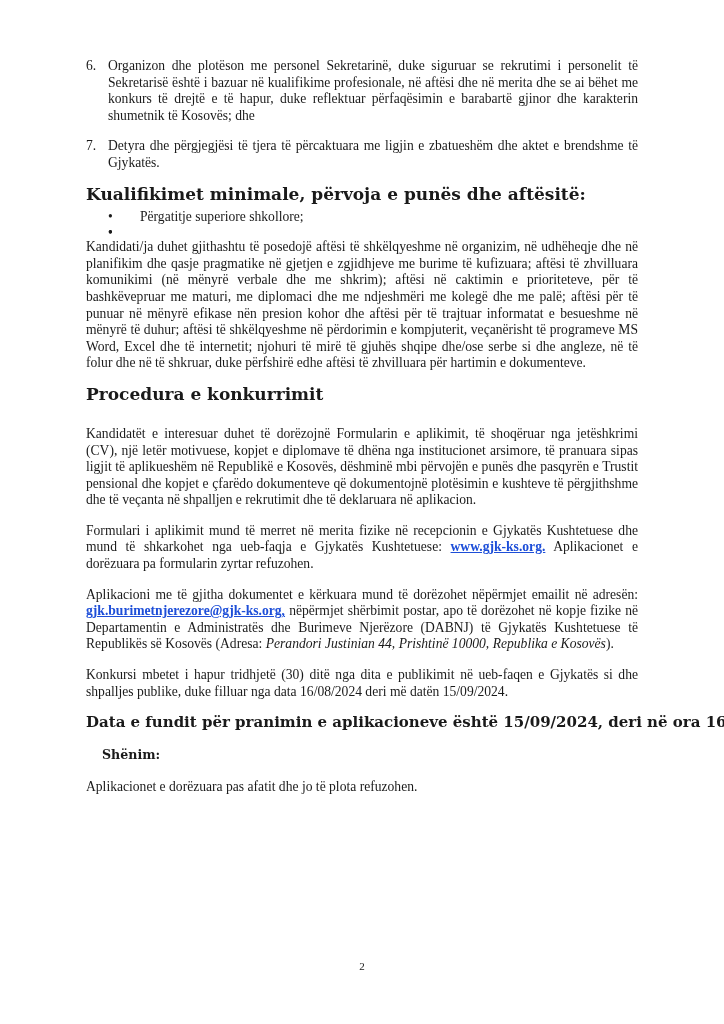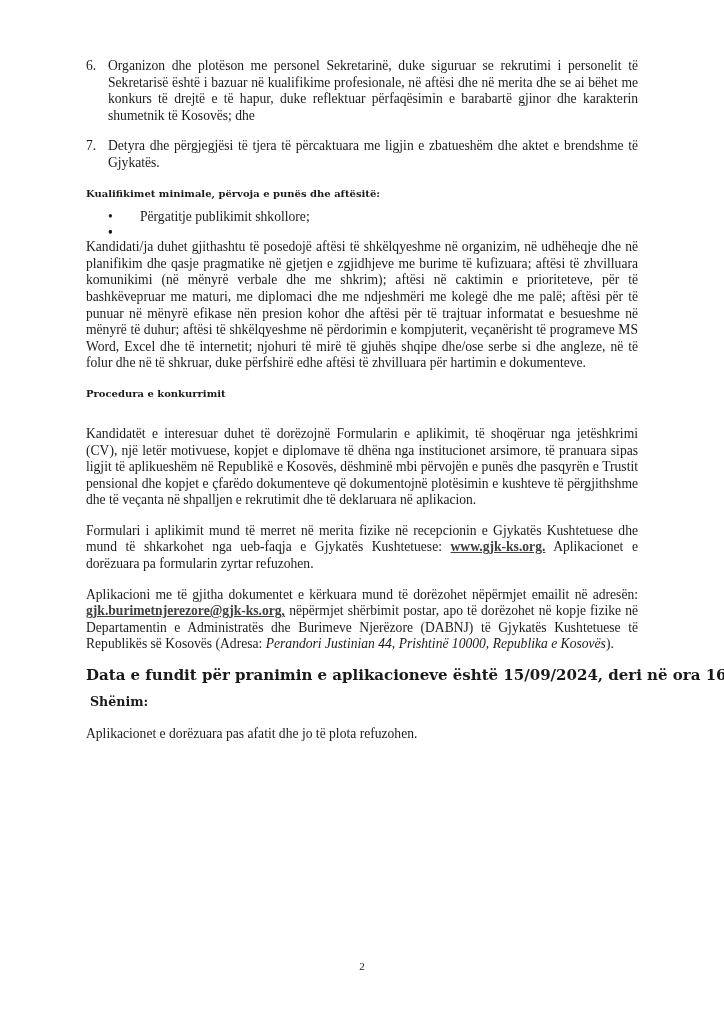--- a/index.html
+++ b/index.html
@@ -10,34 +10,34 @@
     }
     .page {
       position: absolute; left: 86px; top: 58px; width: 552px;
       font-family: "Liberation Serif", "DejaVu Serif", serif;
       font-size: 13.6px; line-height: 16.6px;
     }
     .olist { margin: 0; padding: 0; list-style: none; }
     .olist li { position: relative; padding-left: 22px; margin-bottom: 14px; text-align: justify; }
     .olist li .num { position: absolute; left: 0; top: 0; }
     h3 {
-      font-family: "DejaVu Serif", serif; font-size: 10px; font-weight: bold;
+      font-family: "DejaVu Serif", serif; font-size: 17px; font-weight: bold;
       margin: 0 0 7px 0; line-height: 16px;
     }
     .blist { margin: 0 0 14px 0; padding: 0; list-style: none; }
     .blist li { position: relative; padding-left: 54px; text-align: justify; }
     .blist li .bullet { position: absolute; left: 22px; top: 0; }
     p { margin: 0 0 14px 0; text-align: justify; }
     .ital { font-style: italic; }
-    a.link { color: #404040; font-weight: bold; text-decoration: underline; }
+    a.link { color: #1d4ed8; font-weight: bold; text-decoration: underline; }
     .deadline {
       font-family: "DejaVu Serif", serif; font-weight: bold; font-size: 15px;
       margin: 0 0 10px 0; text-align: left; white-space: nowrap;
     }
-    .note-title { font-family: "DejaVu Serif", serif; font-weight: bold; font-size: 12.6px; margin: 4px; }
+    .note-title { font-family: "DejaVu Serif", serif; font-weight: bold; font-size: 12.6px; margin: 16px; }
     .note-text { margin: 16px 0 0 0; }
     .page-number {
       position: absolute; left: 0; width: 724px; top: 960px; text-align: center;
       font-family: "Liberation Serif", serif; font-size: 11px;
     }
   </style>
 </head>
 <body>
 
 <div class="page">
@@ -50,41 +50,42 @@
     <li>
       <span class="num">7.</span>
       <span>Detyra dhe përgjegjësi të tjera të përcaktuara me ligjin e zbatueshëm dhe aktet e brendshme të Gjykatës.</span>
     </li>
   </ol>
 
   <h3>Kualifikimet minimale, përvoja e punës dhe aftësitë:</h3>
   <ul class="blist">
     <li>
       <span class="bullet">•</span>
-      <span>Përgatitje publikimit shkollore;</span>
+      <span>Përgatitje superiore shkollore;</span>
     </li>
     <li>
       <span class="bullet">•</span>
     </li>
     <li>
       <span class="bullet">•</span>
     </li>
   </ul>
 
   <p>Kandidati/ja duhet gjithashtu të posedojë aftësi të shkëlqyeshme në organizim, në udhëheqje dhe në planifikim dhe qasje pragmatike në gjetjen e zgjidhjeve me burime të kufizuara; aftësi të zhvilluara komunikimi (në mënyrë verbale dhe me shkrim); aftësi në caktimin e prioriteteve, për të bashkëvepruar me maturi, me diplomaci dhe me ndjeshmëri me kolegë dhe me palë; aftësi për të punuar në mënyrë efikase nën presion kohor dhe aftësi për të trajtuar informatat e besueshme në mënyrë të duhur; aftësi të shkëlqyeshme në përdorimin e kompjuterit, veçanërisht të programeve MS Word, Excel dhe të internetit; njohuri të mirë të gjuhës shqipe dhe/ose serbe si dhe angleze, në të folur dhe në të shkruar, duke përfshirë edhe aftësi të zhvilluara për hartimin e dokumenteve.</p>
 
 
   <h3 style="margin-bottom:24px;">Procedura e konkurrimit</h3>
 
   <p>Kandidatët e interesuar duhet të dorëzojnë Formularin e aplikimit, të shoqëruar nga jetëshkrimi (CV), një letër motivuese, kopjet e diplomave të dhëna nga institucionet arsimore, të pranuara sipas ligjit të aplikueshëm në Republikë e Kosovës, dëshminë mbi përvojën  e punës dhe pasqyrën e Trustit pensional dhe kopjet e çfarëdo dokumenteve që dokumentojnë plotësimin e kushteve të përgjithshme dhe të veçanta në shpalljen e rekrutimit dhe të deklaruara në aplikacion.</p>
 
   <p><span>Formulari i aplikimit mund të merret në merita fizike në recepcionin e Gjykatës Kushtetuese dhe mund të shkarkohet nga ueb-faqja e Gjykatës Kushtetuese: </span><a class="link" href="#">www.gjk-ks.org.</a><span> Aplikacionet e dorëzuara pa formularin zyrtar refuzohen.</span></p>
 
   <p><span>Aplikacioni me të gjitha dokumentet e kërkuara mund të dorëzohet nëpërmjet emailit në adresën: </span><a class="link" href="#">gjk.burimetnjerezore@gjk-ks.org,</a><span> nëpërmjet shërbimit postar, apo të dorëzohet në kopje fizike në Departamentin e Administratës dhe Burimeve Njerëzore (DABNJ) të Gjykatës Kushtetuese  të Republikës së Kosovës (Adresa: </span><span class="ital">Perandori Justinian 44, Prishtinë 10000, Republika e Kosovës</span><span>).</span></p>
 
+  <p>Konkursi mbetet i hapur tridhjetë (30) ditë nga dita e publikimit në ueb-faqen e Gjykatës si dhe shpalljes publike, duke filluar nga data 16/08/2024 deri më datën 15/09/2024.</p>
 
   <p class="deadline">Data e fundit për pranimin e aplikacioneve është 15/09/2024, deri në ora 16.00.</p>
 
   <p class="note-title">Shënim:</p>
   <p class="note-text">Aplikacionet e dorëzuara pas afatit dhe jo të plota refuzohen.</p>
 </div>
 
 <div class="page-number">2</div>
 
 </body></html>

